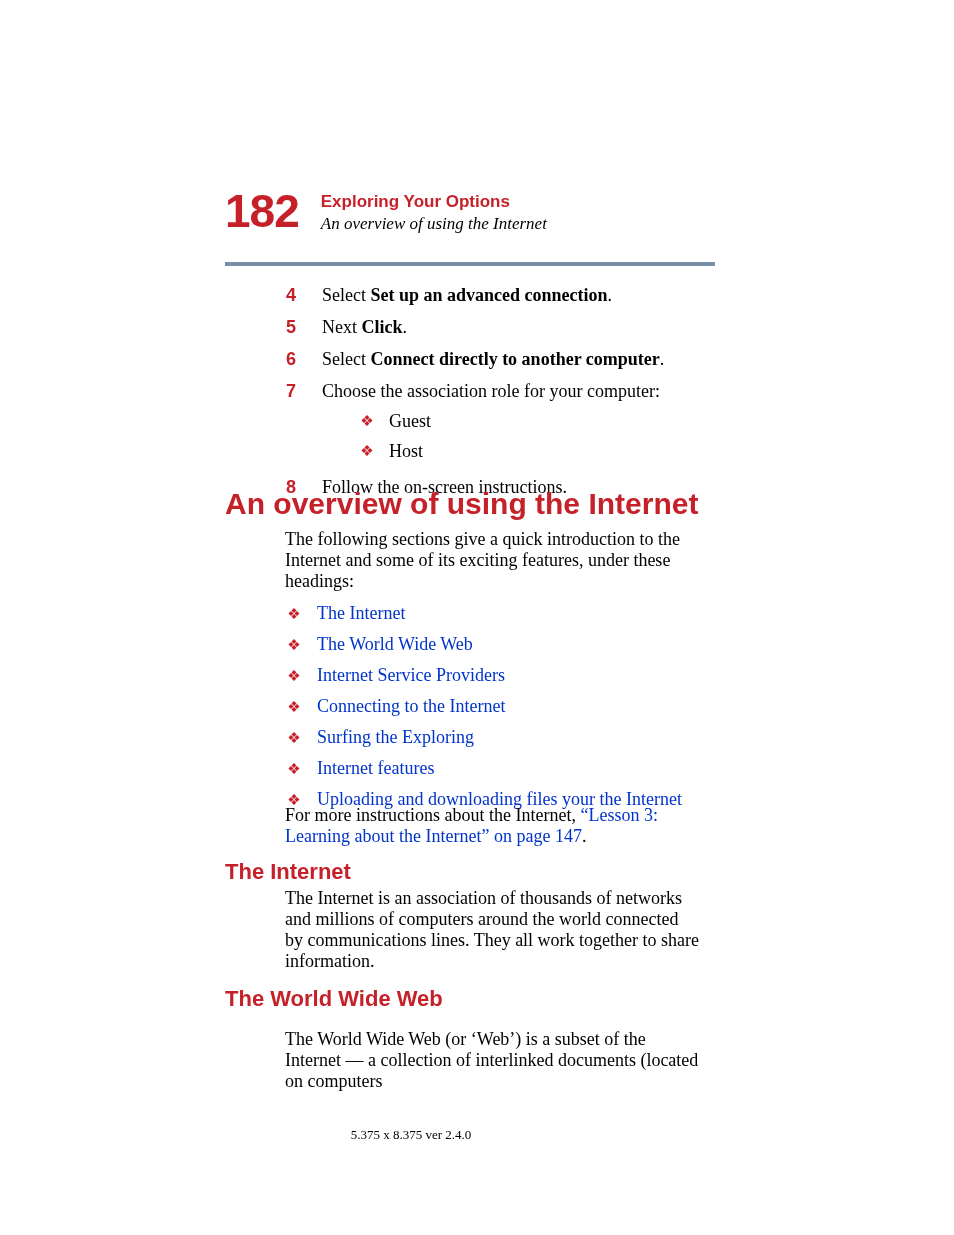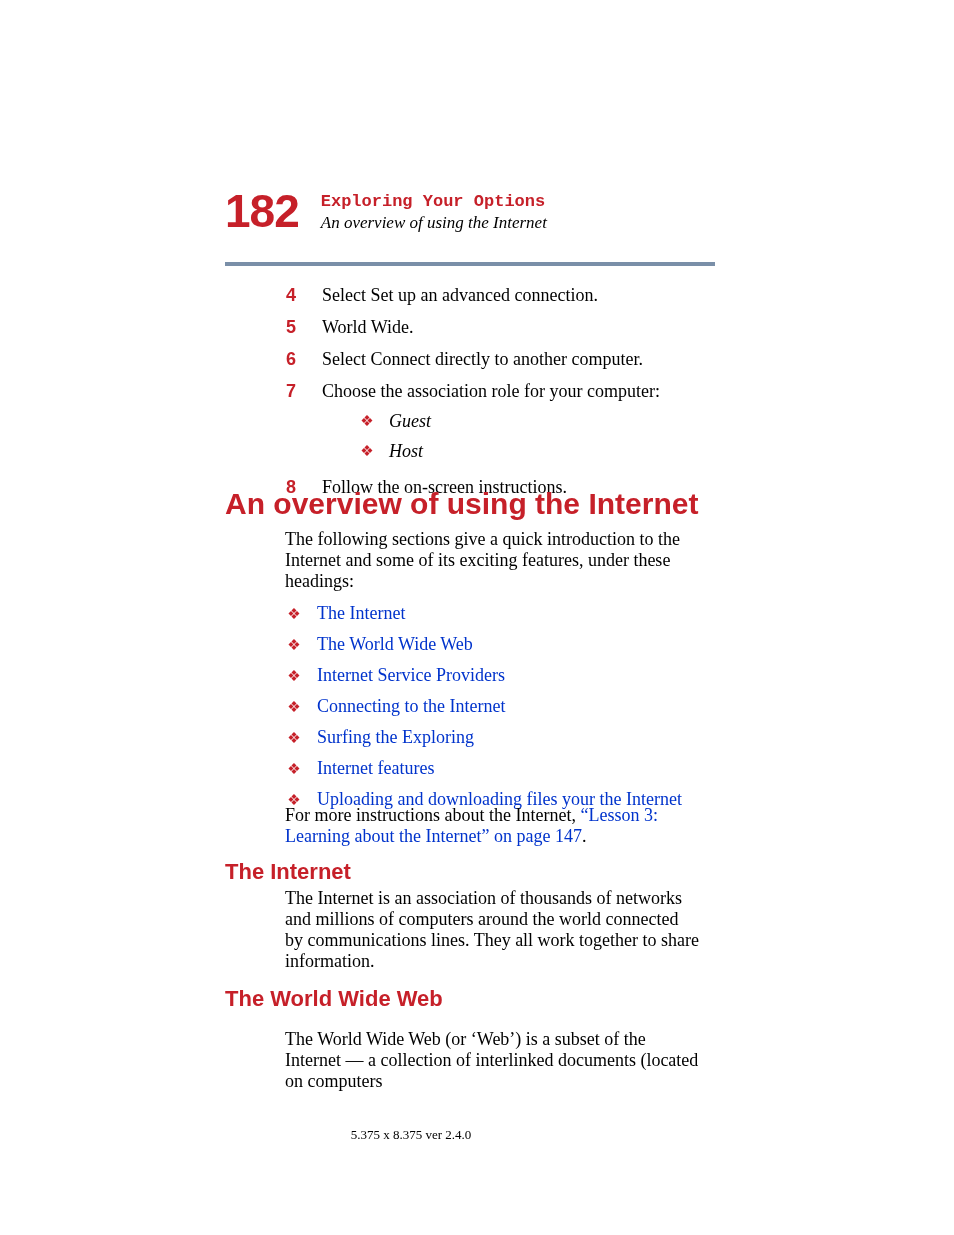--- a/index.html
+++ b/index.html
@@ -1,33 +1,33 @@
 <!DOCTYPE html>
 <html><head>
 <meta charset="utf-8">
 <style>
   * { box-sizing: border-box; margin: 0; padding: 0; }
   html, body { width: 954px; height: 1235px; background: #fff; font-family: "Times New Roman", Times, serif; color: #000; }
   .page { position: relative; width: 954px; height: 1235px; }
   .header { position: absolute; top: 188px; left: 225px; width: 490px; }
   .pagenum { font-family: "Arial Narrow", Arial, sans-serif; font-stretch: condensed; font-size: 46px; font-weight: 700; color: #c62029; line-height: 1; display: inline-block; vertical-align: top; letter-spacing: -1px; text-align: right; }
   .header-text { display: inline-block; vertical-align: top; margin-left: 18px; margin-top: 4px; }
-  .chapter { font-family: Liberation Mono, monospace; font-stretch: condensed; font-weight: 700; font-size: 17px; color: #c62029; letter-spacing: 0px; }
+  .chapter { font-family: Liberation Sans, sans-serif; font-stretch: condensed; font-weight: 700; font-size: 17px; color: #c62029; letter-spacing: 0px; }
   .section-italic { font-family: "Times New Roman", Times, serif; font-style: italic; font-size: 17px; color: #000; margin-top: 2px; }
   .rule { position: absolute; top: 262px; left: 225px; width: 490px; height: 4px; background: #7a8fa8; }
   .content { position: absolute; left: 225px; width: 490px; }
   .steps { top: 282px; }
   .ol-row { display: flex; align-items: flex-start; margin-bottom: 6px; font-size: 18px; line-height: 26px; }
   .ol-num { width: 71px; text-align: right; color: #c62029; font-family: "Arial Narrow", Arial, sans-serif; font-stretch: condensed; font-weight: 700; font-size: 18px; padding-right: 0; flex-shrink: 0; }
   .ol-body { padding-left: 26px; flex: 1; }
-  .bold { font-weight: 400; }
+  .bold { font-weight: 700; }
   .sub-ul { margin-top: 4px; }
   .sub-li { display: flex; align-items: flex-start; margin-bottom: 4px; font-size: 18px; line-height: 26px; }
   .diamond { width: 20px; flex-shrink: 0; text-align: center; color: #c62029; font-size: 15px; line-height: 26px; }
-  .sub-li .txt { padding-left: 12px; font-style: italic; }
+  .sub-li .txt { padding-left: 12px; }
   .subbullets-indent { padding-left: 35px; }
   .h1 { position: absolute; left: 225px; font-family: "Arial Narrow", Arial, sans-serif; font-stretch: condensed; font-weight: 700; color: #c62029; font-size: 30px; letter-spacing: 0px; }
   .h2 { position: absolute; left: 225px; font-family: "Arial Narrow", Arial, sans-serif; font-stretch: condensed; font-weight: 700; color: #c62029; font-size: 22px; letter-spacing: 0px; }
   .para { position: absolute; left: 285px; width: 415px; font-size: 18px; line-height: 21px; }
   .link-list { position: absolute; left: 285px; width: 415px; }
   .link-li { display: flex; align-items: flex-start; margin-bottom: 5px; font-size: 18px; line-height: 24px; }
   .link-li .diamond { width: 18px; }
   .link-li .txt { padding-left: 14px; color: #0033cc; }
   .link { color: #0033cc; }
   .footer { position: absolute; bottom: 92px; left: 0; width: 822px; text-align: center; font-size: 13px; font-family: "Times New Roman", Times, serif; color: #000; }
@@ -47,21 +47,21 @@
 
   <div class="rule"></div>
 
   <div class="content steps">
     <div class="ol-row">
       <div class="ol-num">4</div>
       <div class="ol-body"><span>Select </span><span class="bold">Set up an advanced connection</span><span>.</span></div>
     </div>
     <div class="ol-row">
       <div class="ol-num">5</div>
-      <div class="ol-body"><span>World </span><span class="bold">Wide</span><span>.</span></div>
+      <div class="ol-body"><span>Next </span><span class="bold">Click</span><span>.</span></div>
     </div>
     <div class="ol-row">
       <div class="ol-num">6</div>
       <div class="ol-body"><span>Select </span><span class="bold">Connect directly to another computer</span><span>.</span></div>
     </div>
     <div class="ol-row">
       <div class="ol-num">7</div>
       <div class="ol-body">
         <span>Choose the association role for your computer:</span>
         <div class="sub-ul subbullets-indent">

